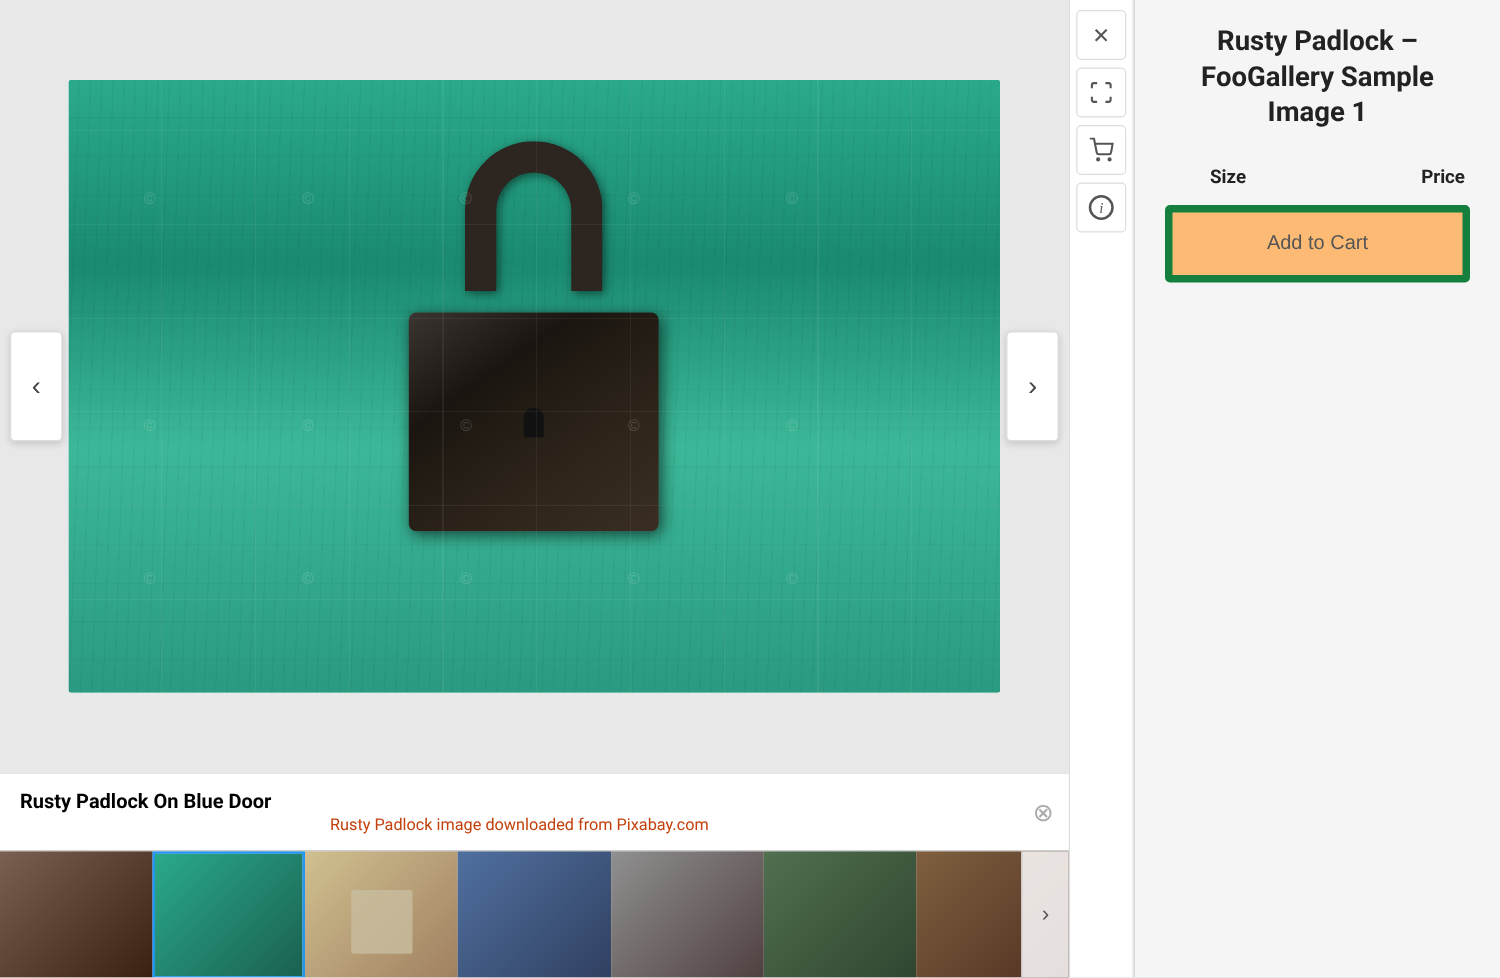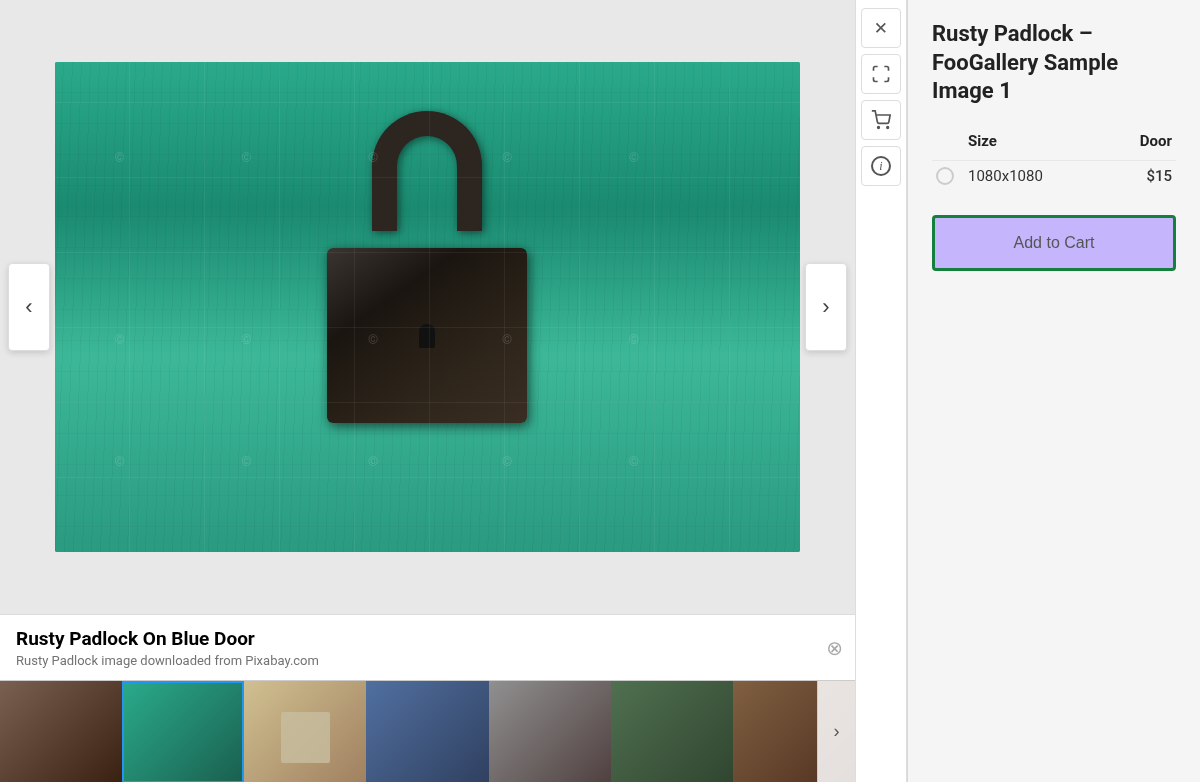--- a/index.html
+++ b/index.html
@@ -11,26 +11,26 @@
       overflow: hidden;
       position: relative;
     }
 
     .product-title {
       font-size: 22px;
       font-weight: 700;
       color: #222;
       line-height: 1.3;
       margin-bottom: 20px;
+      text-align: center;
     }
 
     .size-price-table {
       width: 100%;
       border-collapse: collapse;
-      margin-bottom: 20px;
     }
 
     .size-price-table th {
       font-weight: 700;
       font-size: 15px;
       color: #222;
       padding: 6px 4px 10px;
       text-align: left;
     }
 
@@ -73,22 +73,22 @@
     .radio-inner {
       width: 10px;
       height: 10px;
       border-radius: 50%;
       background: #2196F3;
     }
 
     .add-to-cart-btn {
       width: 100%;
       padding: 16px;
-      background: #c4b5fd;
-      border: 3px solid #15803d;
+      background: #fdba74;
+      border: 6px solid #15803d;
       border-radius: 4px;
       font-size: 16px;
       color: #555;
       cursor: pointer;
       text-align: center;
       font-weight: 500;
       margin-top: 4px;
     }
 
     
@@ -233,27 +233,28 @@
 
     .caption-bar {
       background: white;
       padding: 12px 40px 12px 16px;
       border-top: 1px solid #ddd;
       position: relative;
     }
 
     .caption-bar-title {
       font-weight: 700;
-      font-size: 19px;
+      font-size: 16px;
       margin-bottom: 3px;
     }
 
     .caption-bar-desc {
       font-size: 13px;
-      color: #737373;
+      color: #c2410c;
+      text-align: center;
     }
 
     .caption-bar-close {
       position: absolute;
       right: 12px;
       top: 50%;
       transform: translateY(-50%);
       cursor: pointer;
       color: #aaa;
       font-size: 20px;
@@ -379,32 +380,25 @@
 
   <div class="right-sidebar">
     <div class="product-info">
       <h2 class="product-title">Rusty Padlock – FooGallery Sample Image 1</h2>
 
       <table class="size-price-table">
         <thead>
           <tr>
             <th style="width:32px;"></th>
             <th>Size</th>
-            <th class="price-col">Door</th>
+            <th class="price-col">Price</th>
           </tr>
         </thead>
         <tbody id="size-rows">
 
-            <tr style="cursor: pointer;">
-              <td>
-                <div class="radio-outer"></div>
-              </td>
-              <td>1080x1080</td>
-              <td class="price-val">$15</td>
-            </tr>
           </tbody>
       </table>
 
       <button class="add-to-cart-btn">Add to Cart</button>
     </div>
   </div>
 
 </div>
 
 </body></html>

